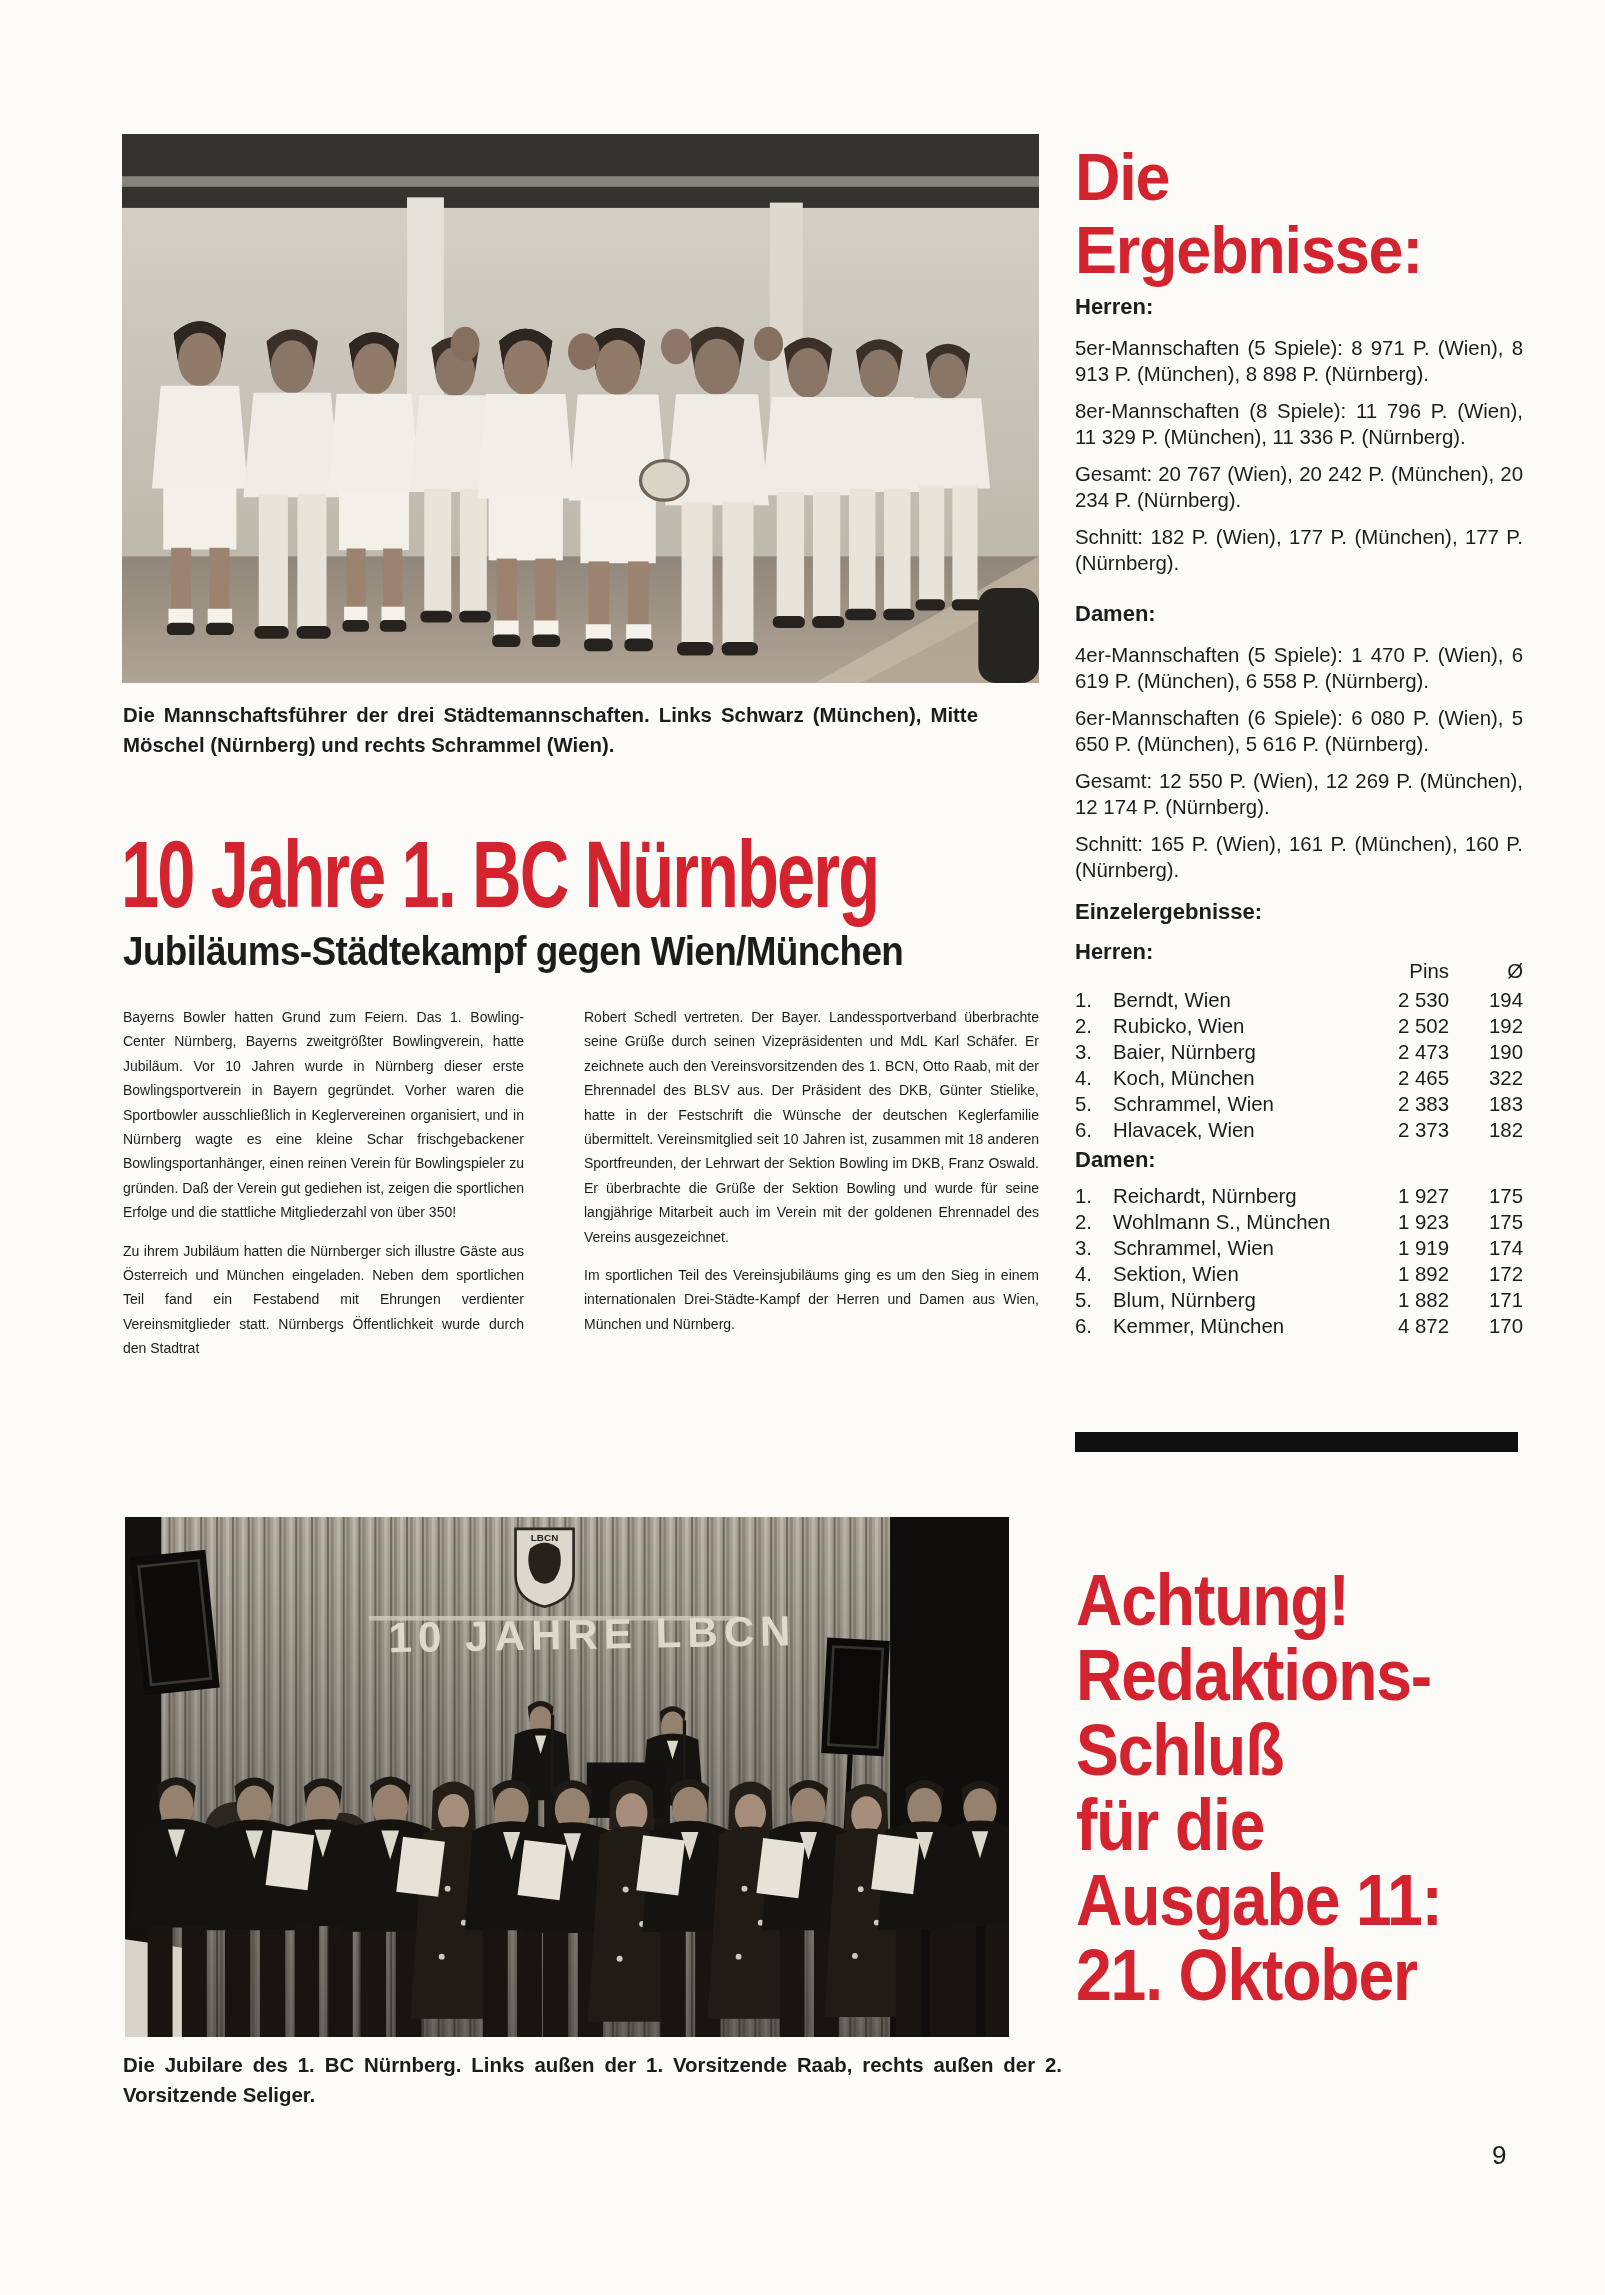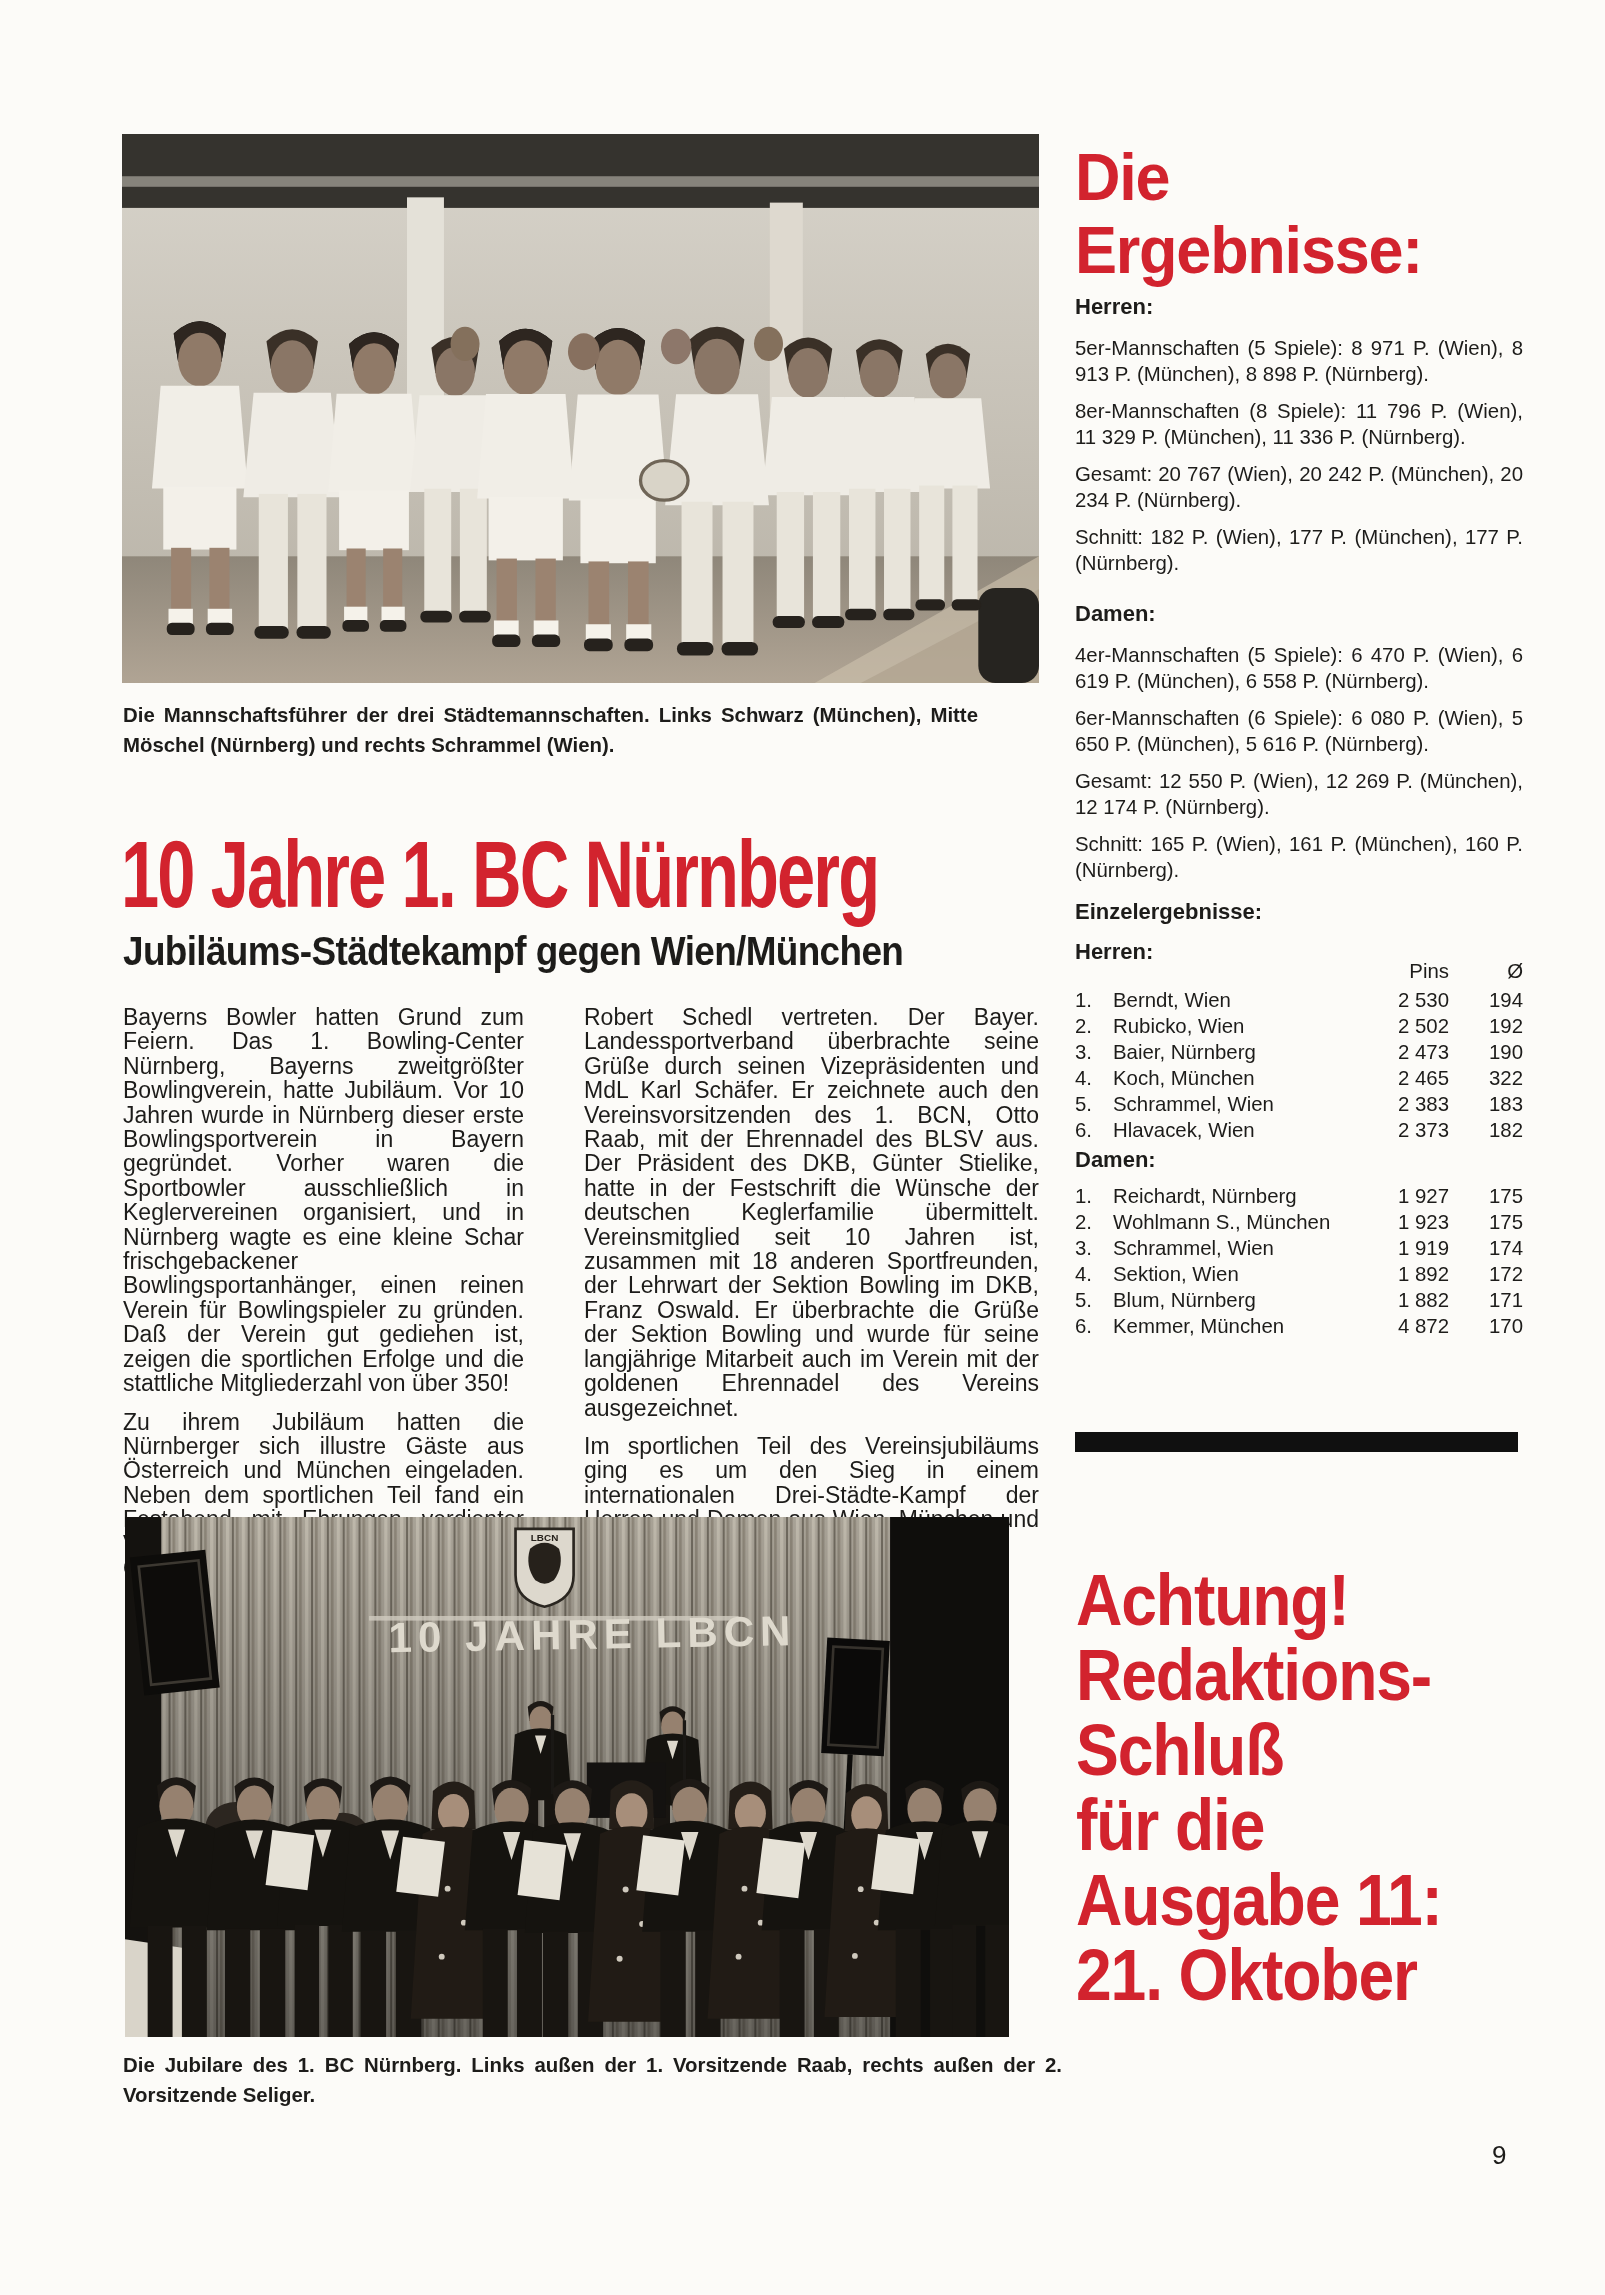--- a/index.html
+++ b/index.html
@@ -11,21 +11,21 @@
   .photo{background:#fdba74;overflow:hidden}
   .photo svg{display:block;width:100%;height:100%}
 
   .caption{font-weight:bold;font-size:20.4px;line-height:30px;text-align:justify}
 
   .headline{color:var(--red,#d2232e);font-weight:bold;font-size:94px;letter-spacing:-2.6px;
             white-space:nowrap;transform:scaleX(.73);transform-origin:0 0;line-height:1}
   .subhead{font-weight:bold;font-size:41px;letter-spacing:-0.7px;white-space:nowrap;
            transform:scaleX(.9);transform-origin:0 0;line-height:1}
 
-  .bodycol{font-size:23px;line-height:24.4px;text-align:justify}
+  .bodycol{font-size:14px;line-height:24.4px;text-align:justify}
   .bodycol p + p{margin-top:14px}
 
   .res-title div{color:var(--red,#d2232e);font-weight:bold;font-size:67px;line-height:73px;
                  white-space:nowrap;transform:scaleX(.94);transform-origin:0 0;letter-spacing:-1.3px}
   .sec-label{font-weight:bold;font-size:22px;line-height:26px;margin-bottom:14.5px}
   .res-p{font-size:20.4px;line-height:26px;text-align:justify;margin-bottom:11.2px}
 
   .tbl-head,.tbl-row{display:flex;font-size:20.4px;line-height:26px}
   .tbl-row .rank{width:38px}
   .tbl-row .nm{flex:1}
@@ -133,21 +133,21 @@
   <section class="abs" style="left:1075px;top:294px;width:448px">
     <h3 class="sec-label">Herren:</h3>
     <p class="res-p">5er-Mannschaften (5 Spiele): 8 971 P. (Wien), 8 913 P. (München), 8 898 P. (Nürnberg).</p>
     <p class="res-p">8er-Mannschaften (8 Spiele): 11 796 P. (Wien), 11 329 P. (München), 11 336 P. (Nürnberg).</p>
     <p class="res-p">Gesamt: 20 767 (Wien), 20 242 P. (München), 20 234 P. (Nürnberg).</p>
     <p class="res-p">Schnitt: 182 P. (Wien), 177 P. (München), 177 P. (Nürnberg).</p>
   </section>
 
   <section class="abs" style="left:1075px;top:601px;width:448px">
     <h3 class="sec-label">Damen:</h3>
-    <p class="res-p">4er-Mannschaften (5 Spiele): 6 470 P. (Wien), 6 619 P. (München), 6 558 P. (Nürnberg).</p>
+    <p class="res-p">4er-Mannschaften (5 Spiele): 1 470 P. (Wien), 6 619 P. (München), 6 558 P. (Nürnberg).</p>
     <p class="res-p">6er-Mannschaften (6 Spiele): 6 080 P. (Wien), 5 650 P. (München), 5 616 P. (Nürnberg).</p>
     <p class="res-p">Gesamt: 12 550 P. (Wien), 12 269 P. (München), 12 174 P. (Nürnberg).</p>
     <p class="res-p">Schnitt: 165 P. (Wien), 161 P. (München), 160 P. (Nürnberg).</p>
   </section>
 
   <h3 class="sec-label abs" style="left:1075px;top:899px">Einzelergebnisse:</h3>
 
   <h3 class="sec-label abs" style="left:1075px;top:939px">Herren:</h3>
 
   <div class="tbl-head abs" style="left:1075px;top:958px;width:448px">

